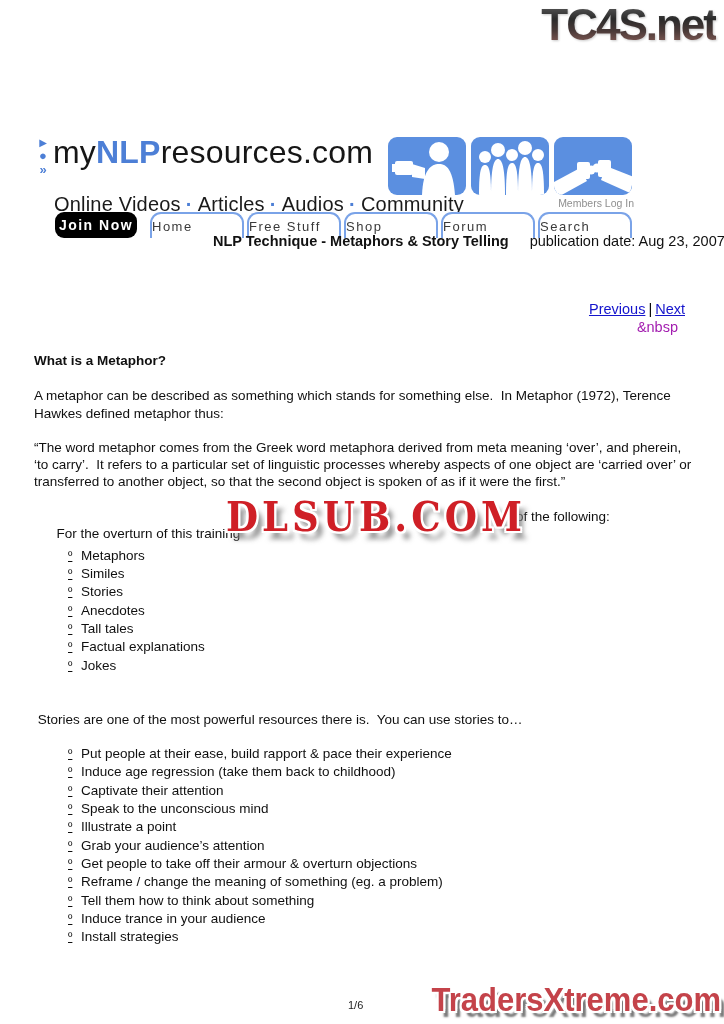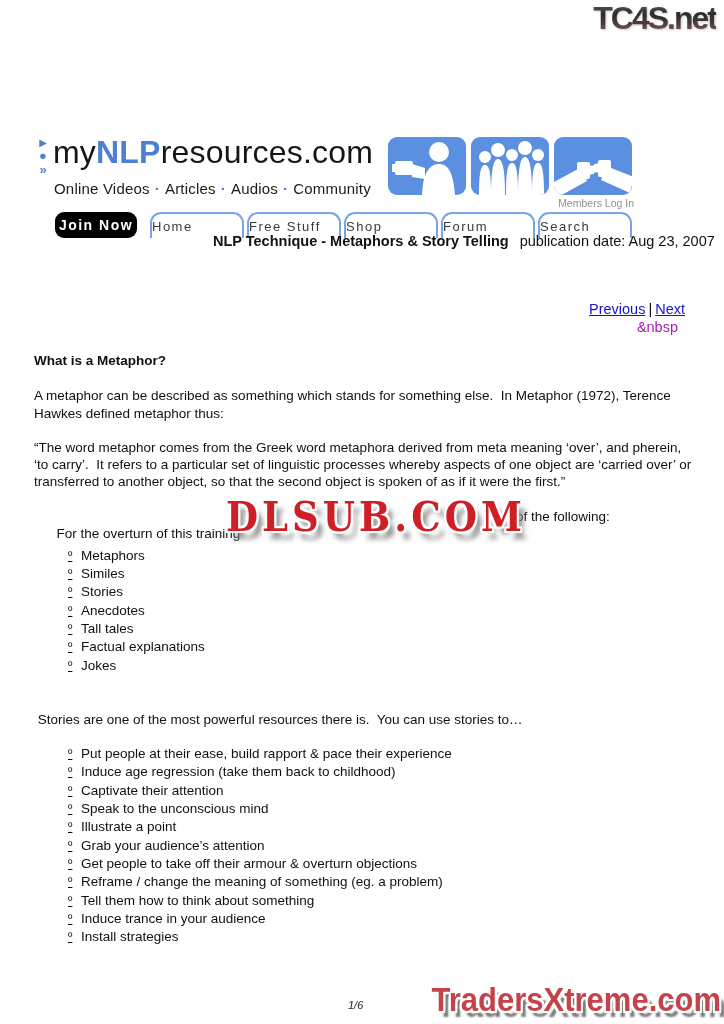--- a/index.html
+++ b/index.html
@@ -3,21 +3,21 @@
 <meta charset="utf-8">
 <style>
   html,body{margin:0;padding:0;}
   body{
     width:724px;height:1024px;background:#ffffff;position:relative;overflow:hidden;
     font-family:"Liberation Sans", sans-serif;color:#111;
   }
   
   .tc4s{
     position:absolute;top:0px;right:8px;
-    font-size:32px;font-weight:bold;letter-spacing:-2px;
+    font-size:44px;font-weight:bold;letter-spacing:-2px;
     background:linear-gradient(180deg,#6a6a6a 0%,#2b2b2b 38%,#4a3a38 62%,#9d6a62 100%);
     -webkit-background-clip:text;background-clip:text;color:transparent;
     filter:drop-shadow(1px 1px 1px #c9c9c9);
   }
   .dlsub{
     position:absolute;top:492px;left:226px;z-index:5;
     font-family:"DejaVu Serif", serif;font-weight:bold;font-size:37px;letter-spacing:4px;
     color:#cf1f26;transform:scaleY(1.12);transform-origin:left top;
     text-shadow:
       -2px -2px 0 #fff, 2px -2px 0 #fff, -2px 2px 0 #fff, 2px 2px 0 #fff,
@@ -35,21 +35,21 @@
   }
   
   .brand{position:absolute;top:136px;left:33px;}
   .brand-row{display:flex;align-items:flex-start;}
   .brand-icon{display:flex;flex-direction:column;align-items:center;width:20px;color:#4d7fd6;line-height:1;margin-top:2px;}
   .brand-icon .tri{font-size:10px;}
   .brand-icon .dot{font-size:13px;margin:1px 0;}
   .brand-icon .chev{font-size:13px;font-weight:bold;}
   .brand-text{font-size:32px;color:#161616;letter-spacing:0.2px;line-height:1.05;text-align:center;}
   .brand-text .nlp{color:#4d7fd6;font-weight:bold;}
-  .tagline{font-size:15px;color:#1a1a1a;margin:4px 0 0 21px;letter-spacing:0.2px;}
+  .tagline{font-size:20px;color:#1a1a1a;margin:17px 0 0 21px;letter-spacing:0.2px;}
   .tagline .sep{color:#4d7fd6;font-weight:bold;margin:0 5px;}
   
   .thumbs{position:absolute;top:137px;left:388px;display:flex;gap:5px;}
   .thumb{width:78px;height:58px;background:#5b8fe0;border-radius:9px;overflow:hidden;}
   .thumb svg{display:block;}
   .members{position:absolute;top:197px;left:388px;width:246px;text-align:right;
     font-size:10.5px;color:#8f8f8f;}
   
   .nav{position:absolute;top:212px;left:55px;display:flex;align-items:flex-end;}
   .join{
@@ -57,41 +57,41 @@
     text-align:center;font-size:14px;font-weight:bold;letter-spacing:1.5px;margin-right:10px;
   }
   .tab{
     width:90px;height:24px;line-height:25px;background:#fff;margin-left:3px;
     border:2px solid #7aa3e8;border-bottom:none;border-radius:11px 11px 0 0;
     text-align:left;font-size:13px;color:#3a3a3a;letter-spacing:1.5px;
   }
   
   .title-line{position:absolute;top:233px;left:213px;font-size:14.5px;white-space:nowrap;}
   .title-bold{font-weight:bold;text-align:right;}
-  .pub{margin-left:11px;}
+  .pub{margin-left:21px;}
   .pager{position:absolute;top:301px;right:39px;font-size:14.5px;white-space:nowrap;}
   .pager .lnk{color:#1414cc;text-decoration:underline;cursor:pointer;}
   .pager .psep{color:#000;margin:0 3px;}
   .nbsp-line{position:absolute;top:319px;right:46px;font-size:14.5px;color:#a21caf;margin-left:48px;}
   
   .article{position:absolute;top:352px;left:34px;width:658px;font-size:13.5px;line-height:17.3px;color:#101010;}
   .heading{margin:0;font-size:13.5px;font-weight:bold;}
   .para{margin:0;white-space:pre-wrap;}
   .p1{margin-top:18px;}
   .p2{margin-top:17px;}
   .p3{margin-top:17px;position:relative;height:18px;}
   .p3-right{position:absolute;left:482px;top:0;}
   .blist{list-style:none;margin:0;padding:0 0 0 34px;}
   .list1{margin-top:21px;}
   .p4{margin-top:36px;}
   .list2{margin-top:17px;}
   .blist li{line-height:17.3px;}
   .bullet{display:inline-block;width:13px;font-size:12px;text-decoration:underline;}
   
-  .pagenum{position:absolute;top:999px;left:348px;font-size:11px;font-style:italic;color:#222;text-align:center;}
+  .pagenum{position:absolute;top:999px;left:348px;font-size:11px;color:#222;text-align:center;}
 </style>
 </head>
 <body>
 
 <div>
 
   <div class="tc4s">TC4S.net</div>
 
   <div class="brand">
     <div class="brand-row">

